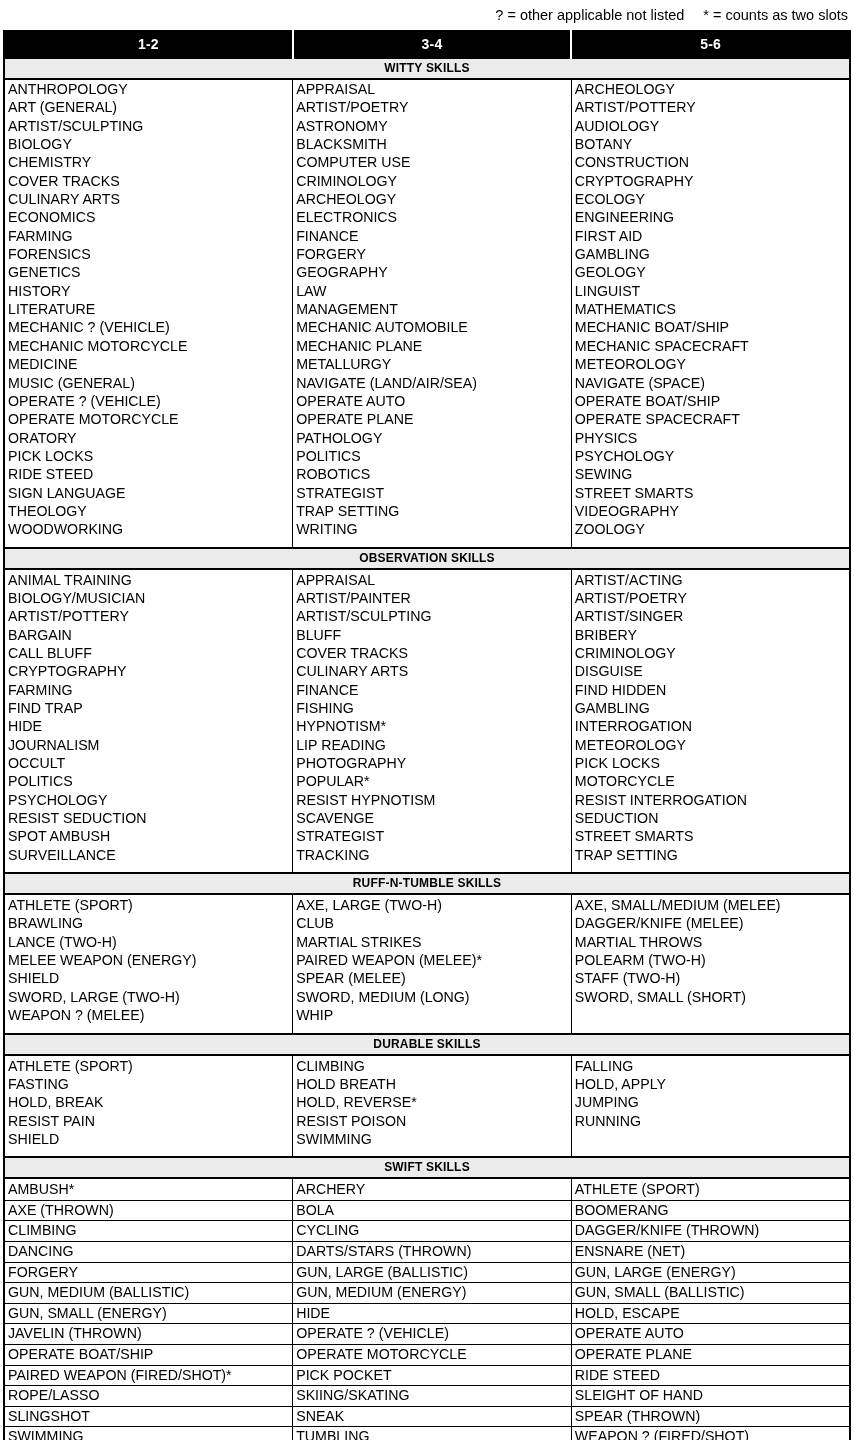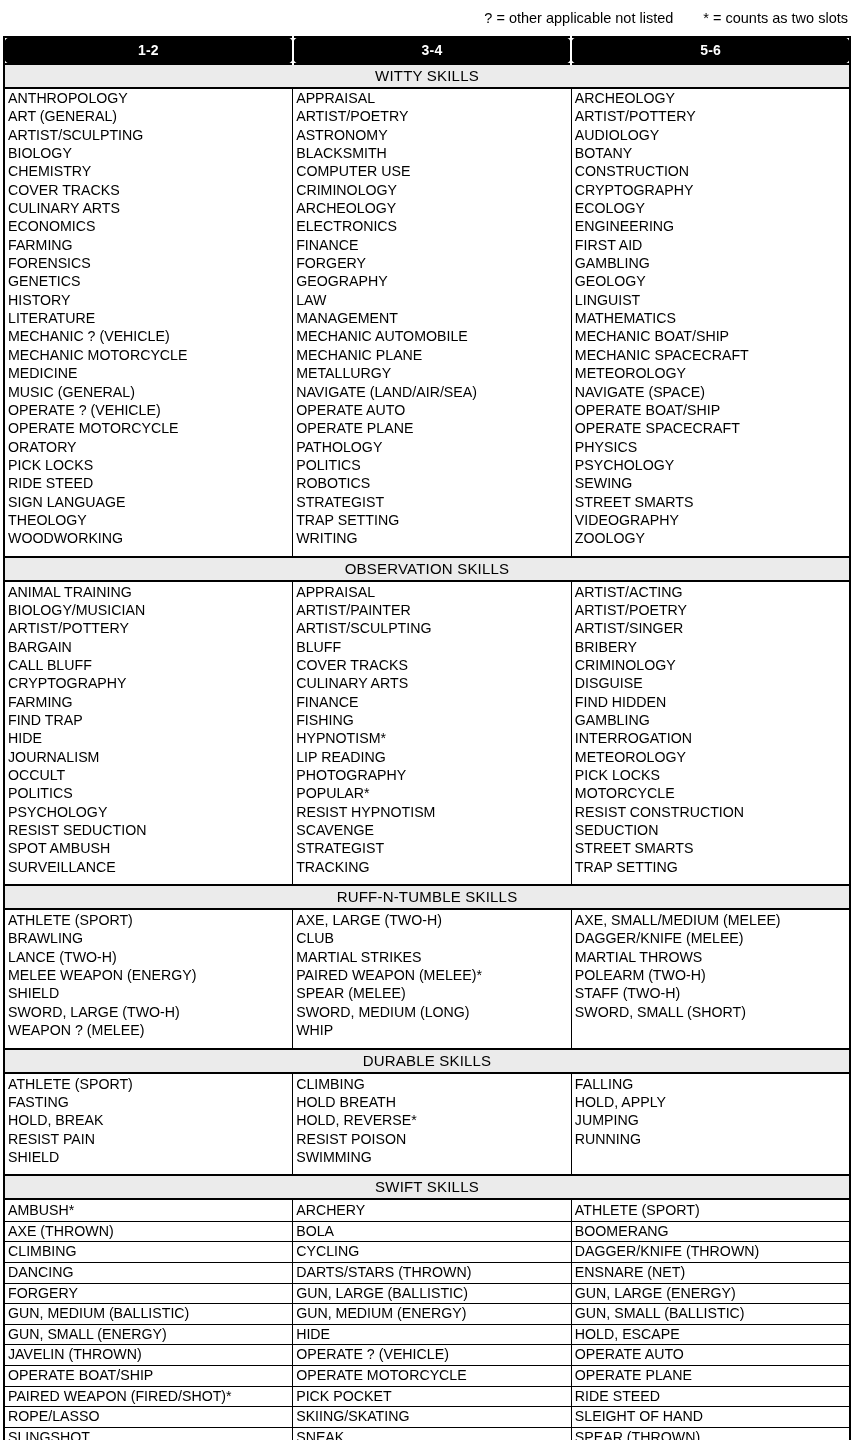--- a/index.html
+++ b/index.html
@@ -14,34 +14,34 @@
     color: #000000;
     overflow: hidden;
   }
   .page {
     width: 854px;
     height: 1440px;
     position: relative;
     box-sizing: border-box;
   }
   .legend-bar {
-    height: 36px;
+    height: 30px;
     display: flex;
     justify-content: flex-end;
     align-items: center;
     padding-right: 6px;
     box-sizing: border-box;
   }
   .legend-item {
     font-size: 14.5px;
     line-height: 1;
     white-space: nowrap;
   }
   .legend-item + .legend-item {
-    margin-left: 30px;
+    margin-left: 19px;
     text-align: center;
   }
   table.skills {
     border-collapse: collapse;
     table-layout: fixed;
     width: 848px;
     margin: 0 3px;
     border: 2px solid #000;
   }
   table.skills col.c1 { width: 288px; }
@@ -49,28 +49,27 @@
   table.skills col.c3 { width: 278px; }
 
   tr.dice-head th {
     background: #000000;
     color: #ffffff;
     font-size: 14px;
     font-weight: bold;
     padding: 4px 0 5px 0;
     border-right: 2px solid #ffffff;
     letter-spacing: 0.2px;
-    border-radius: 7px;
   }
   tr.dice-head th:last-child { border-right: none; }
 
   tr.section-head td {
     background: #ebebeb;
-    font-size: 15px;
-    font-weight: normal;
+    font-size: 12px;
+    font-weight: bold;
     text-align: center;
     padding: 2px 0 3px 0;
     border-top: 2px solid #000;
     border-bottom: 2px solid #000;
     letter-spacing: 0.2px;
   }
 
   td.skill {
     font-size: 14.2px;
     line-height: 18.35px;
@@ -313,21 +312,21 @@
           <td class="skill">PICK LOCKS</td>
         </tr>
         <tr>
           <td class="skill">POLITICS</td>
           <td class="skill">POPULAR*</td>
           <td class="skill">MOTORCYCLE</td>
         </tr>
         <tr>
           <td class="skill">PSYCHOLOGY</td>
           <td class="skill">RESIST HYPNOTISM</td>
-          <td class="skill">RESIST CONSTRUCTION</td>
+          <td class="skill">RESIST INTERROGATION</td>
         </tr>
         <tr>
           <td class="skill">RESIST SEDUCTION</td>
           <td class="skill">SCAVENGE</td>
           <td class="skill">SEDUCTION</td>
         </tr>
         <tr>
           <td class="skill">SPOT AMBUSH</td>
           <td class="skill">STRATEGIST</td>
           <td class="skill">STREET SMARTS</td>

